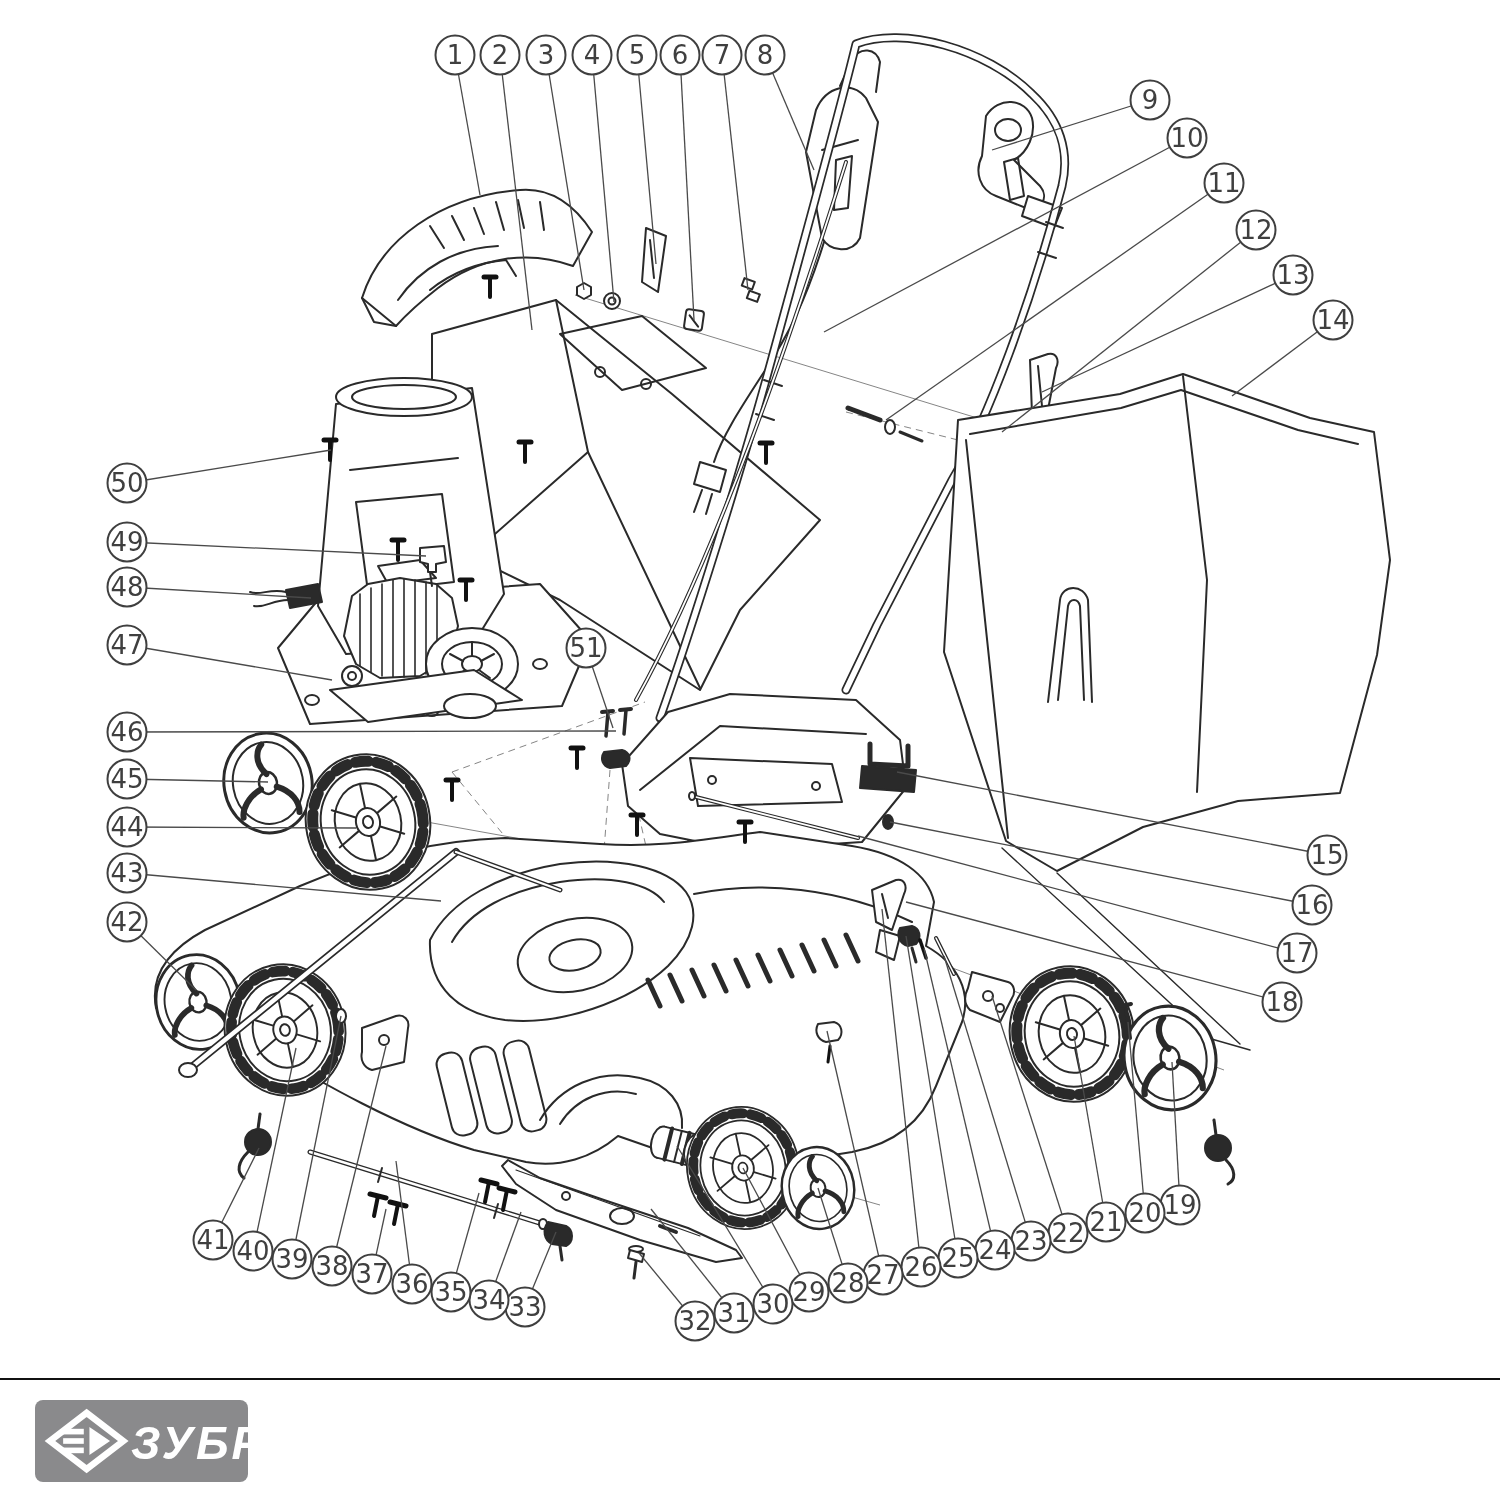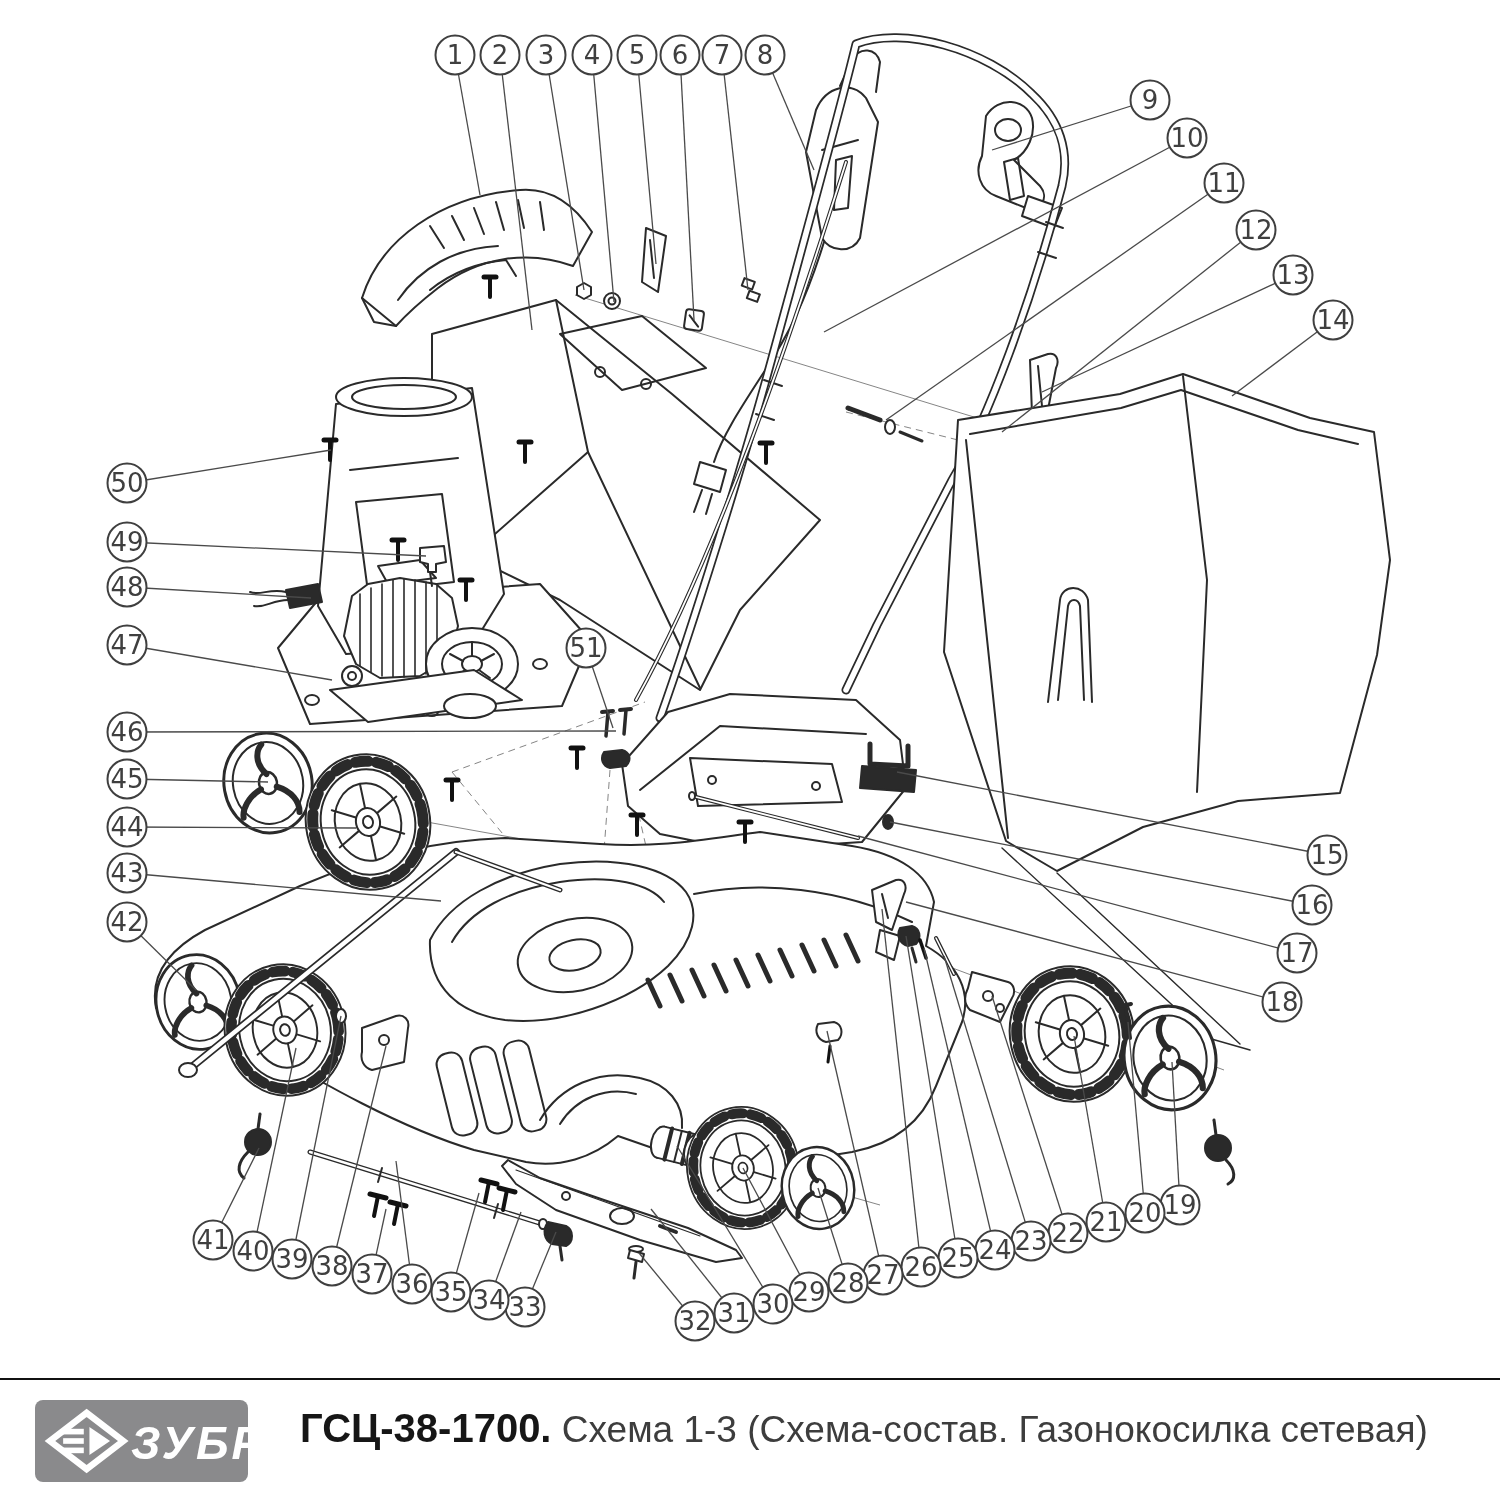--- a/index.html
+++ b/index.html
@@ -676,16 +676,13 @@
       <g>
         <path d="M55,11 L94,41 L55,71 L16,41 Z" fill="none" stroke="#fff" stroke-width="7"></path>
         <rect x="30" y="28" width="22" height="6" fill="#fff"></rect>
         <rect x="30" y="38" width="22" height="6" fill="#fff"></rect>
         <rect x="30" y="48" width="22" height="6" fill="#fff"></rect>
         <path d="M58,26 L80,41 L58,56 Z" fill="#fff"></path>
       </g>
     </svg>
     <span id="logo-text">ЗУБР</span>
   </div>
-  <div id="title">
-    <span class="b">ГСЦ-38-1700.</span><span class="r"> Схема 1-3 (Схема-состав. Газонокосилка сетевая)</span>
-  </div>
 </div>
 
 </body></html>

